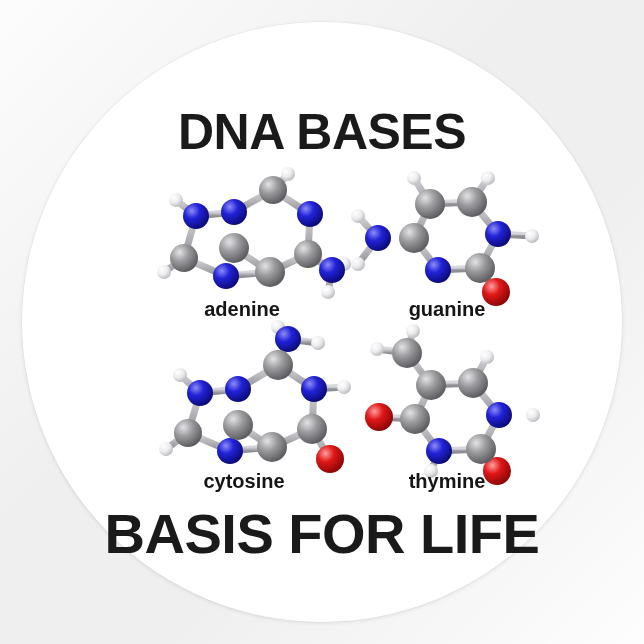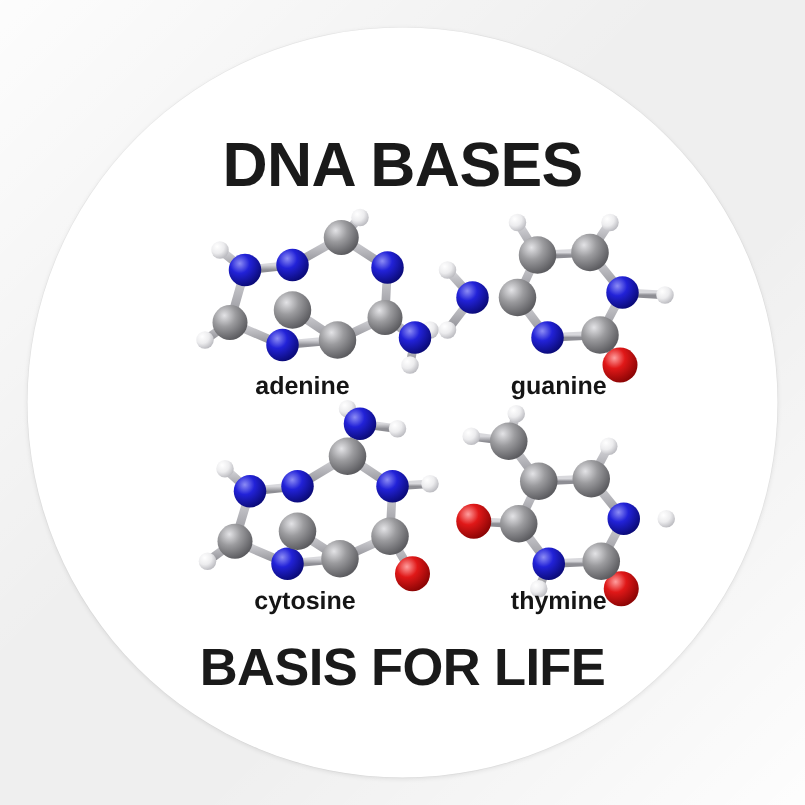--- a/index.html
+++ b/index.html
@@ -53,21 +53,21 @@
   }
 
   #title-top {
     top: 84px;
     font-size: 50px;
     line-height: 52px;
   }
 
   #title-bottom {
     top: 486px;
-    font-size: 42px;
+    font-size: 56px;
     line-height: 52px;
   }
 
   #copyright {
     position: absolute;
     left: 0;
     width: 100%;
     top: 537px;
     text-align: center;
     font-size: 8.5px;

